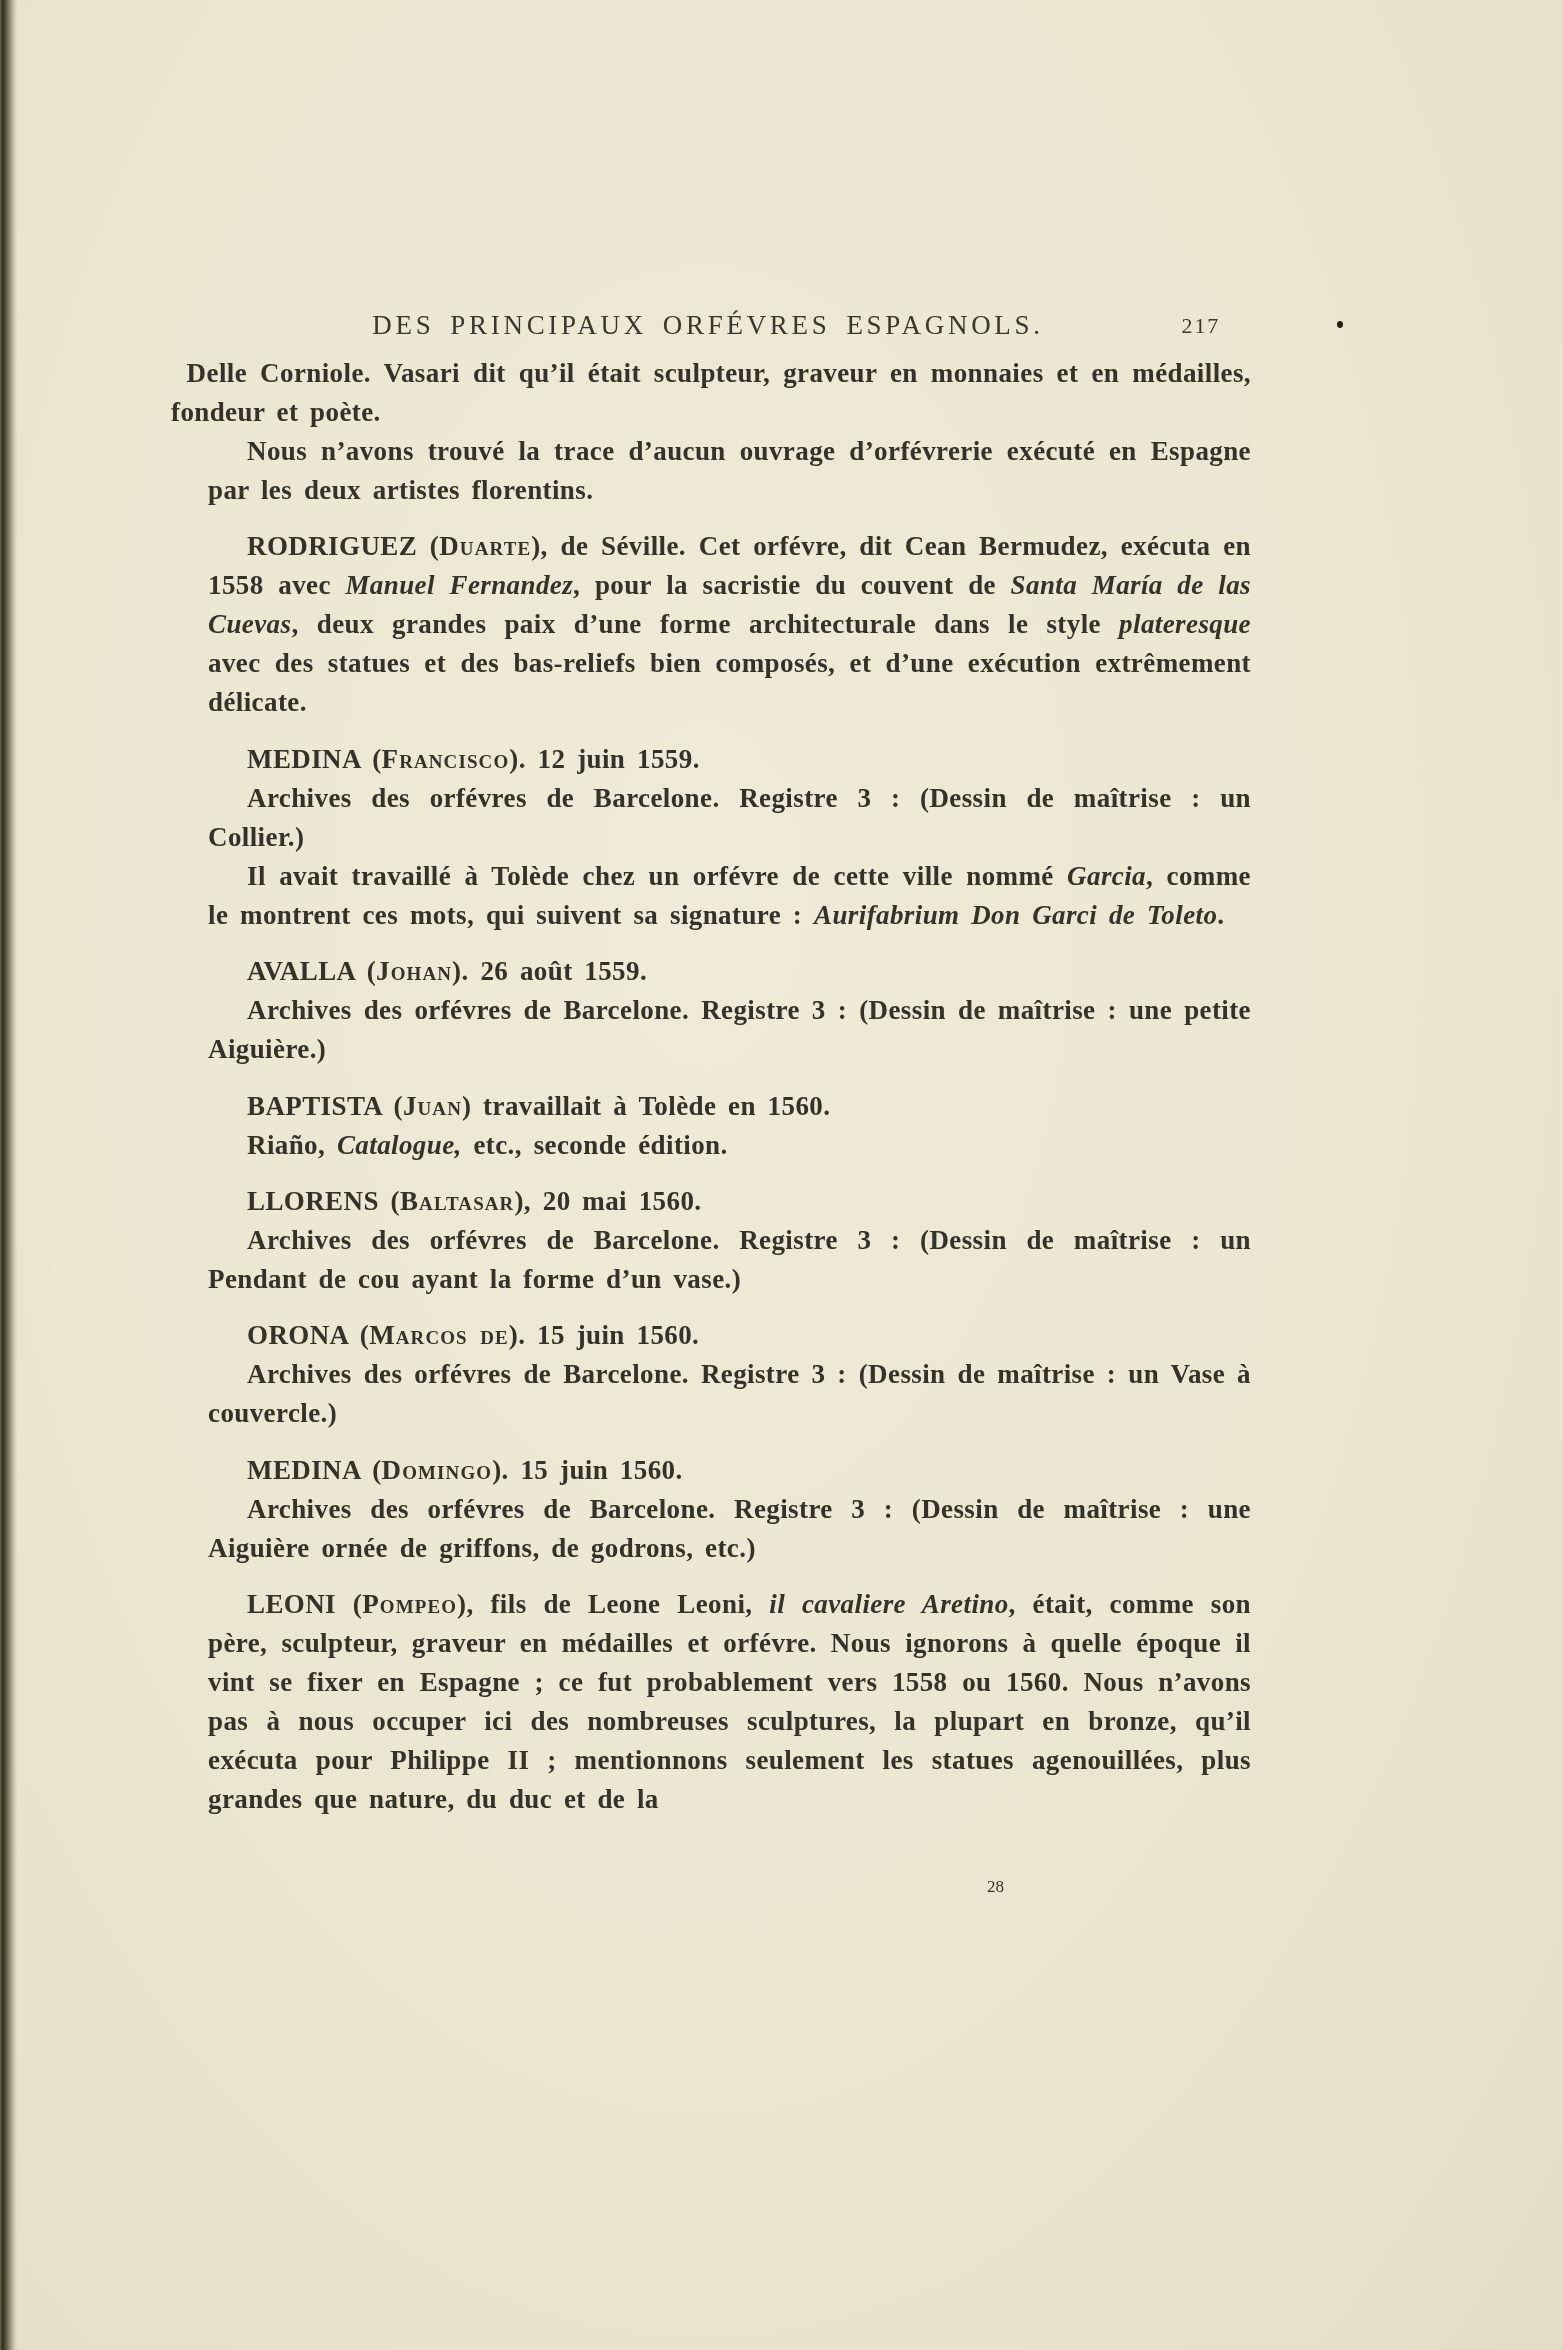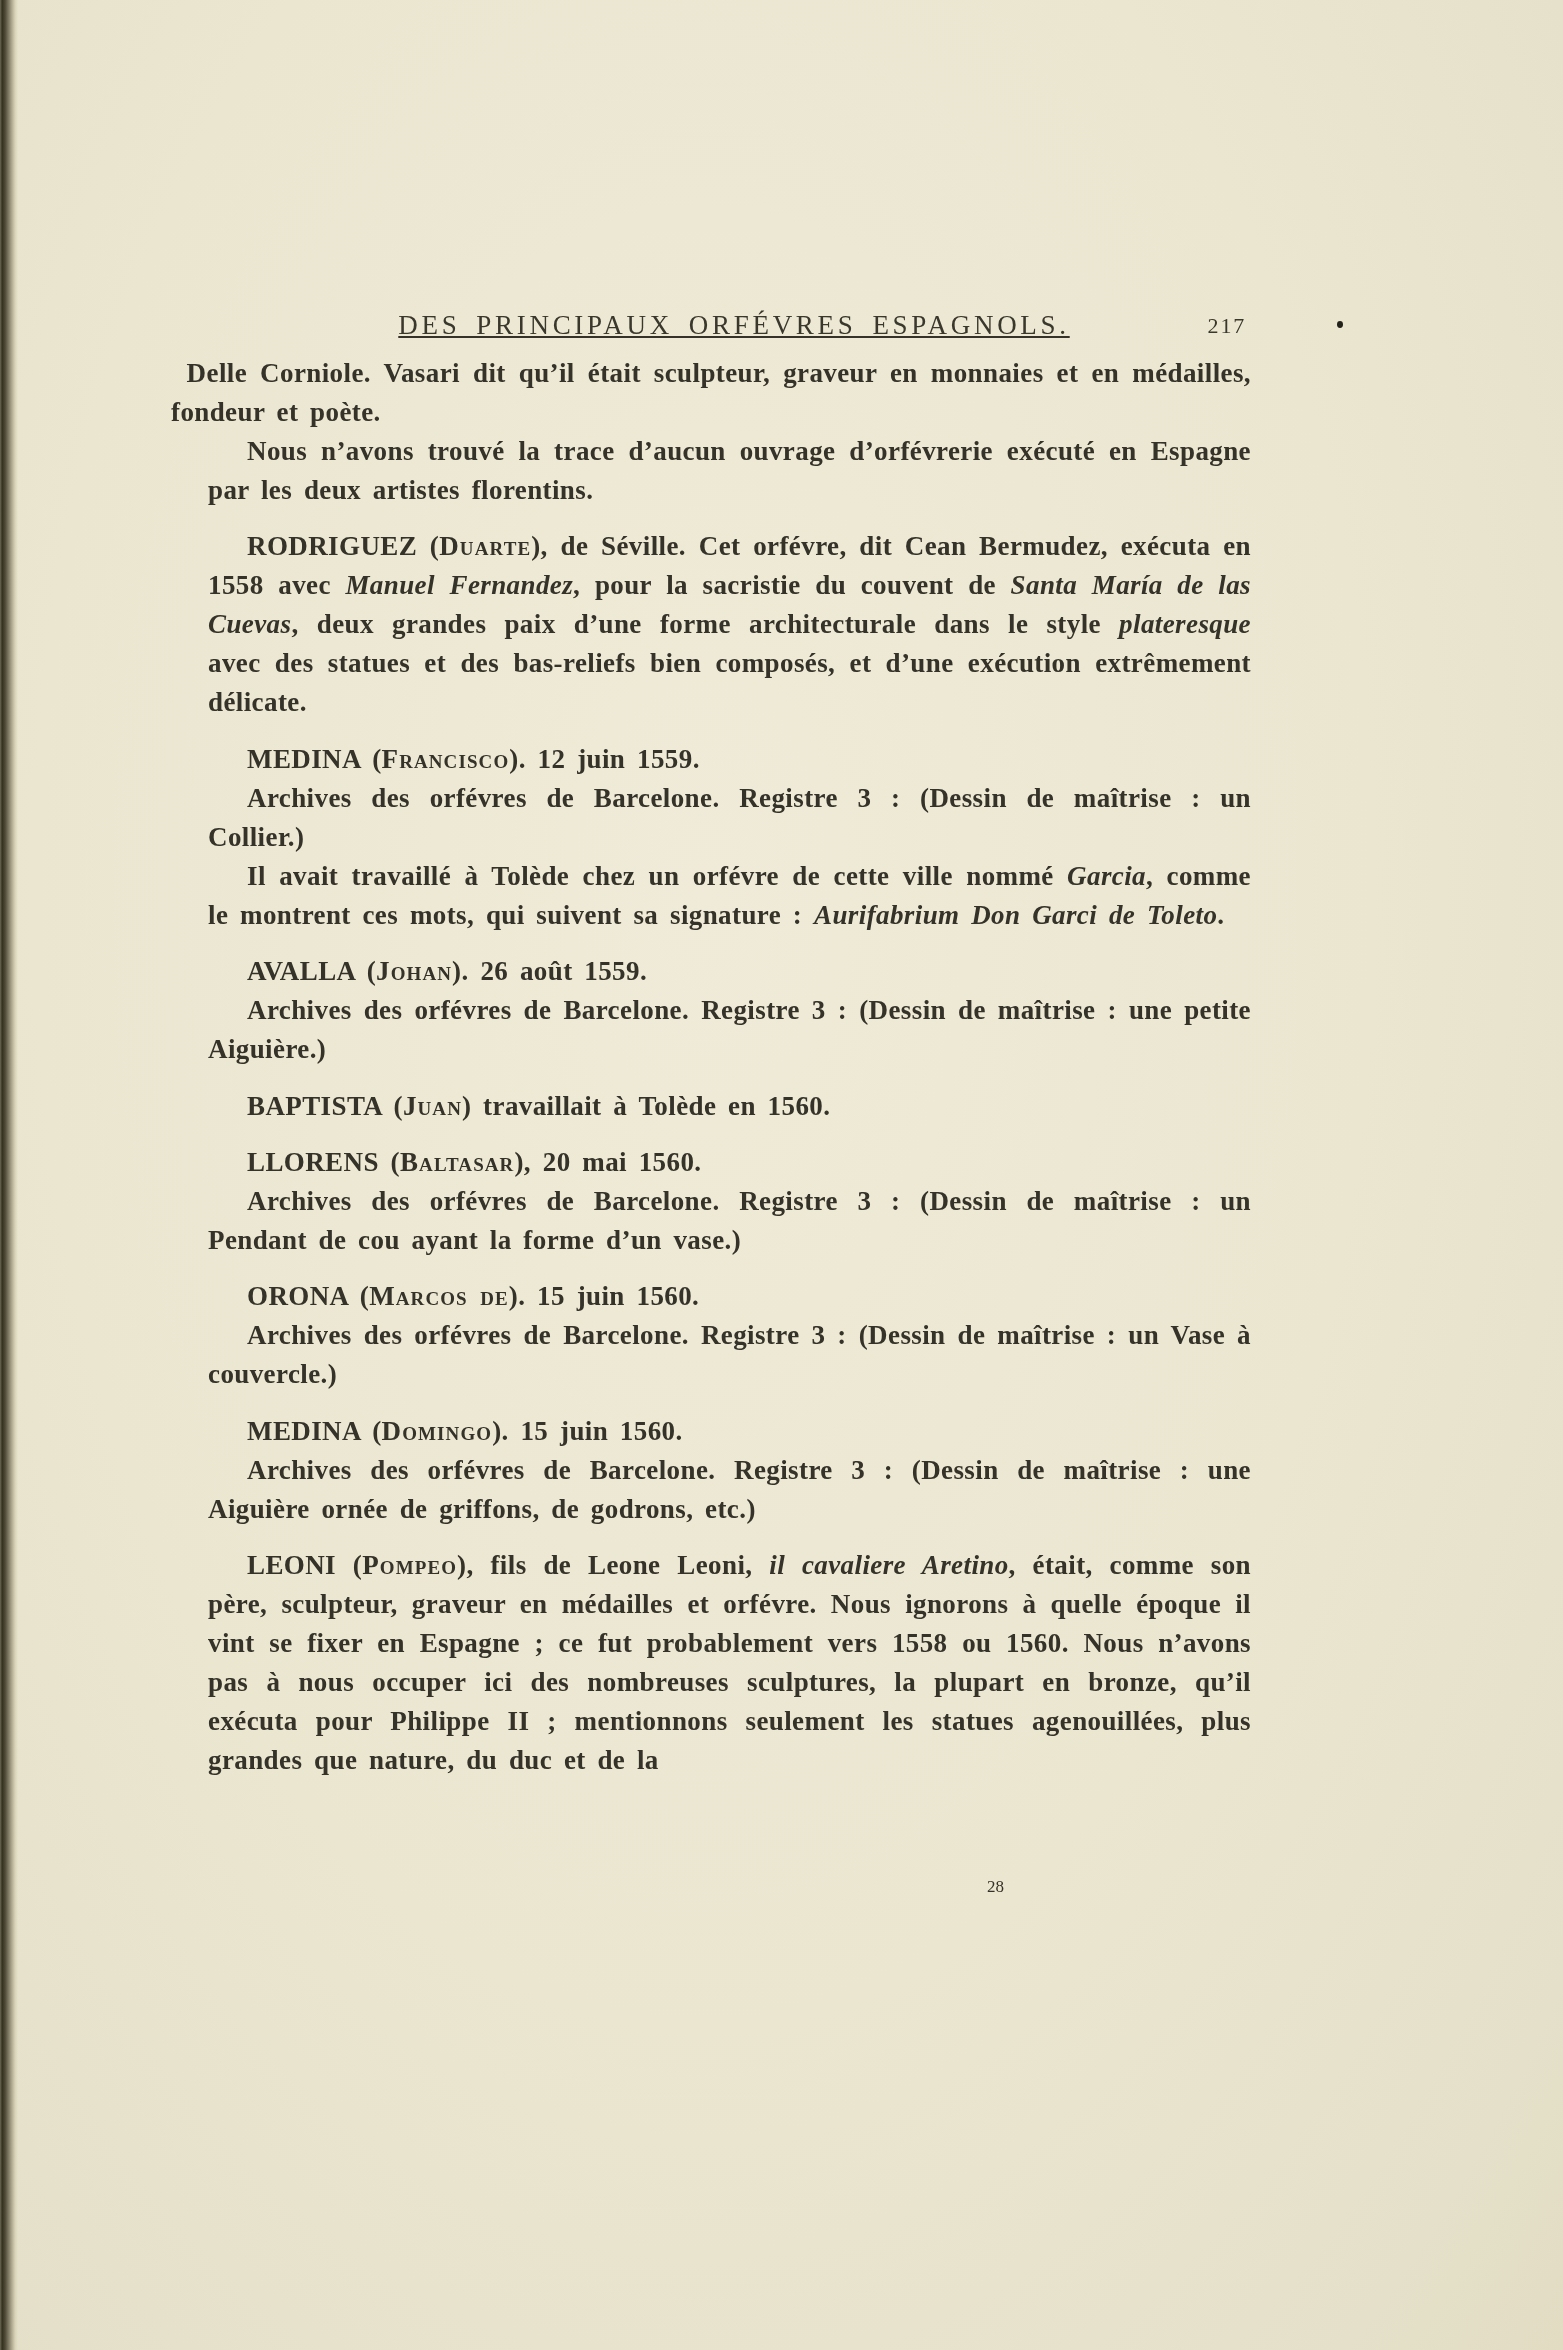--- a/index.html
+++ b/index.html
@@ -29,25 +29,24 @@
       #6f6a57 0%,
       #34311f 12%,
       #4d4936 28%,
       #817c66 48%,
       #b5af96 68%,
       #d8d3b9 84%,
       rgba(235,230,208,0) 100%);
   }
   .running-header {
     position: absolute;
-    left: 183px;
+    left: 157px;
     top: 310px;
     width: 1102px;
     height: 40px;
-    text-decoration: underline;
   }
   .header-title {
     display: block;
     text-align: center;
     font-size: 27px;
     letter-spacing: 3.7px;
     word-spacing: 5.5px;
     color: #3a372c;
     white-space: nowrap;
   }
@@ -115,20 +114,21 @@
   <div class="text-block">
       <p class="para indent-small"><span>Delle Corniole. Vasari dit qu’il était sculpteur, graveur en monnaies et en médailles, fondeur et poète.</span></p>
       <p class="para indent-entry"><span>Nous n’avons trouvé la trace d’aucun ouvrage d’orfévrerie exécuté en Espagne par les deux artistes florentins.</span></p>
       <p class="para indent-entry spaced"><span>RODRIGUEZ (</span><span class="run-sc">Duarte</span><span>), de Séville. Cet orfévre, dit Cean Bermudez, exécuta en 1558 avec </span><span class="run-i">Manuel Fernandez</span><span>, pour la sacristie du couvent de </span><span class="run-i">Santa María de las Cuevas</span><span>, deux grandes paix d’une forme architecturale dans le style </span><span class="run-i">plateresque</span><span> avec des statues et des bas-reliefs bien composés, et d’une exécution extrêmement délicate.</span></p>
       <p class="para indent-entry spaced"><span>MEDINA (</span><span class="run-sc">Francisco</span><span>). 12 juin 1559.</span></p>
       <p class="para indent-entry"><span>Archives des orfévres de Barcelone. Registre 3 : (Dessin de maîtrise : un Collier.)</span></p>
       <p class="para indent-entry"><span>Il avait travaillé à Tolède chez un orfévre de cette ville nommé </span><span class="run-i">Garcia</span><span>, comme le montrent ces mots, qui suivent sa signature : </span><span class="run-i">Aurifabrium Don Garci de Toleto</span><span>.</span></p>
       <p class="para indent-entry spaced"><span>AVALLA (</span><span class="run-sc">Johan</span><span>). 26 août 1559.</span></p>
       <p class="para indent-entry"><span>Archives des orfévres de Barcelone. Registre 3 : (Dessin de maîtrise : une petite Aiguière.)</span></p>
       <p class="para indent-entry spaced"><span>BAPTISTA (</span><span class="run-sc">Juan</span><span>) travaillait à Tolède en 1560.</span></p>
+      <p class="para indent-entry"><span>Riaño, </span><span class="run-i">Catalogue,</span><span> etc., seconde édition.</span></p>
       <p class="para indent-entry spaced"><span>LLORENS (</span><span class="run-sc">Baltasar</span><span>), 20 mai 1560.</span></p>
       <p class="para indent-entry"><span>Archives des orfévres de Barcelone. Registre 3 : (Dessin de maîtrise : un Pendant de cou ayant la forme d’un vase.)</span></p>
       <p class="para indent-entry spaced"><span>ORONA (</span><span class="run-sc">Marcos de</span><span>). 15 juin 1560.</span></p>
       <p class="para indent-entry"><span>Archives des orfévres de Barcelone. Registre 3 : (Dessin de maîtrise : un Vase à couvercle.)</span></p>
       <p class="para indent-entry spaced"><span>MEDINA (</span><span class="run-sc">Domingo</span><span>). 15 juin 1560.</span></p>
       <p class="para indent-entry"><span>Archives des orfévres de Barcelone. Registre 3 : (Dessin de maîtrise : une Aiguière ornée de griffons, de godrons, etc.)</span></p>
       <p class="para indent-entry spaced"><span>LEONI (</span><span class="run-sc">Pompeo</span><span>), fils de Leone Leoni, </span><span class="run-i">il cavaliere Aretino</span><span>, était, comme son père, sculpteur, graveur en médailles et orfévre. Nous ignorons à quelle époque il vint se fixer en Espagne ; ce fut probablement vers 1558 ou 1560. Nous n’avons pas à nous occuper ici des nombreuses sculptures, la plupart en bronze, qu’il exécuta pour Philippe II ; mentionnons seulement les statues agenouillées, plus grandes que nature, du duc et de la</span></p>
     </div>
 
   <div class="signature-mark">28</div>

